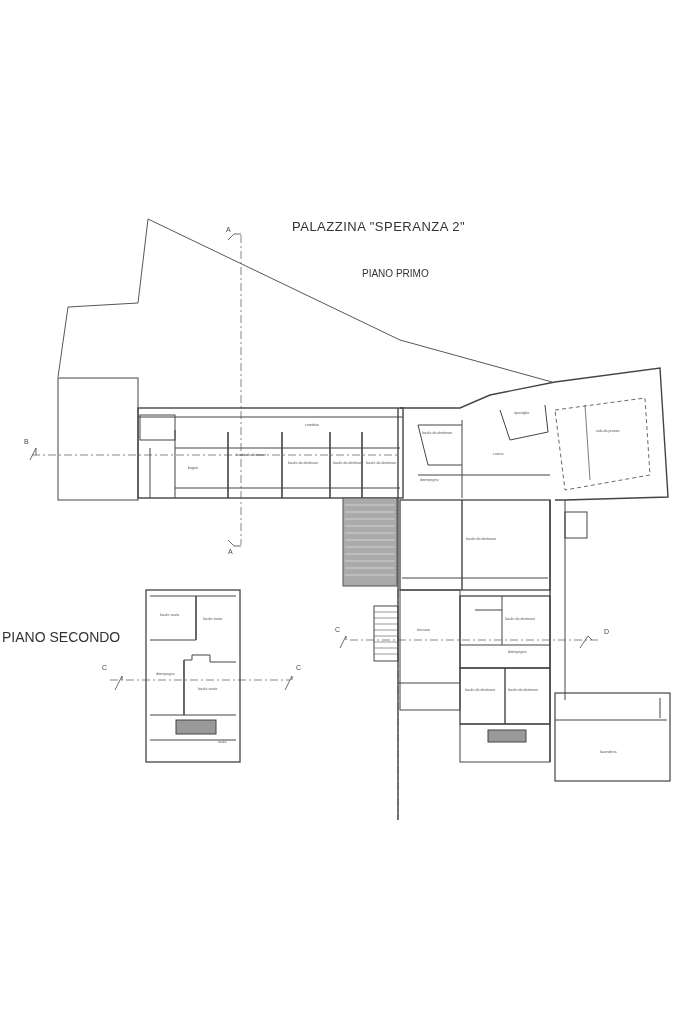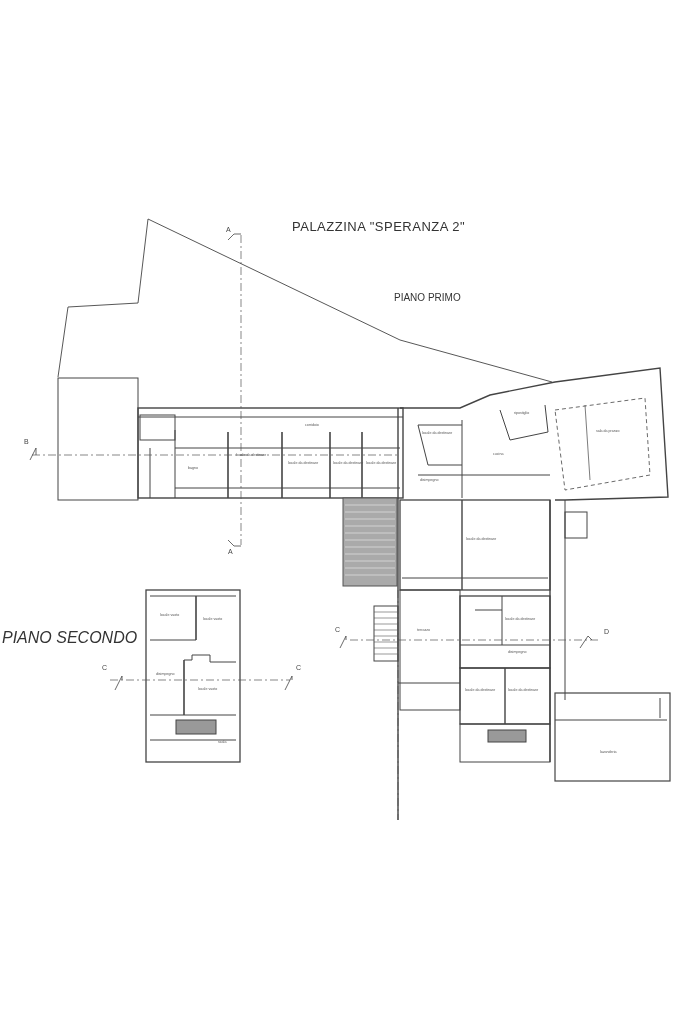--- a/index.html
+++ b/index.html
@@ -1,20 +1,20 @@
 <!DOCTYPE html>
 <html><head>
 <meta charset="utf-8">
 <style>
   html,body{margin:0;padding:0;background:#ffffff;}
   body{width:683px;height:1023px;position:relative;overflow:hidden;font-family:"Liberation Sans",sans-serif;color:#222;}
   svg{position:absolute;left:0;top:0;}
   .title{position:absolute;left:292px;top:219px;font-size:13px;letter-spacing:0.5px;color:#333;white-space:nowrap;}
-  .subtitle{position:absolute;left:362px;top:292px;font-size:10px;color:#333;white-space:nowrap;margin-left:32px;}
-  .subtitle2{position:absolute;left:2px;top:629px;font-size:16px;color:#333;white-space:nowrap;font-style:italic;}
+  .subtitle{position:absolute;left:362px;top:268px;font-size:10px;color:#333;white-space:nowrap;}
+  .subtitle2{position:absolute;left:2px;top:629px;font-size:14px;color:#333;white-space:nowrap;}
   .sec{position:absolute;font-size:7px;color:#444;}
   .room{position:absolute;font-size:3.6px;color:#555;text-align:center;line-height:4.5px;white-space:nowrap;}
 </style>
 </head>
 <body>
 
 <svg width="683" height="1023" viewBox="0 0 683 1023">
   <g stroke="#444" fill="none" stroke-width="1">
 
     <path d="M58 377 L68 307 L138 303 L148 219 L400 340 L552 382" stroke-width="0.9"></path>

